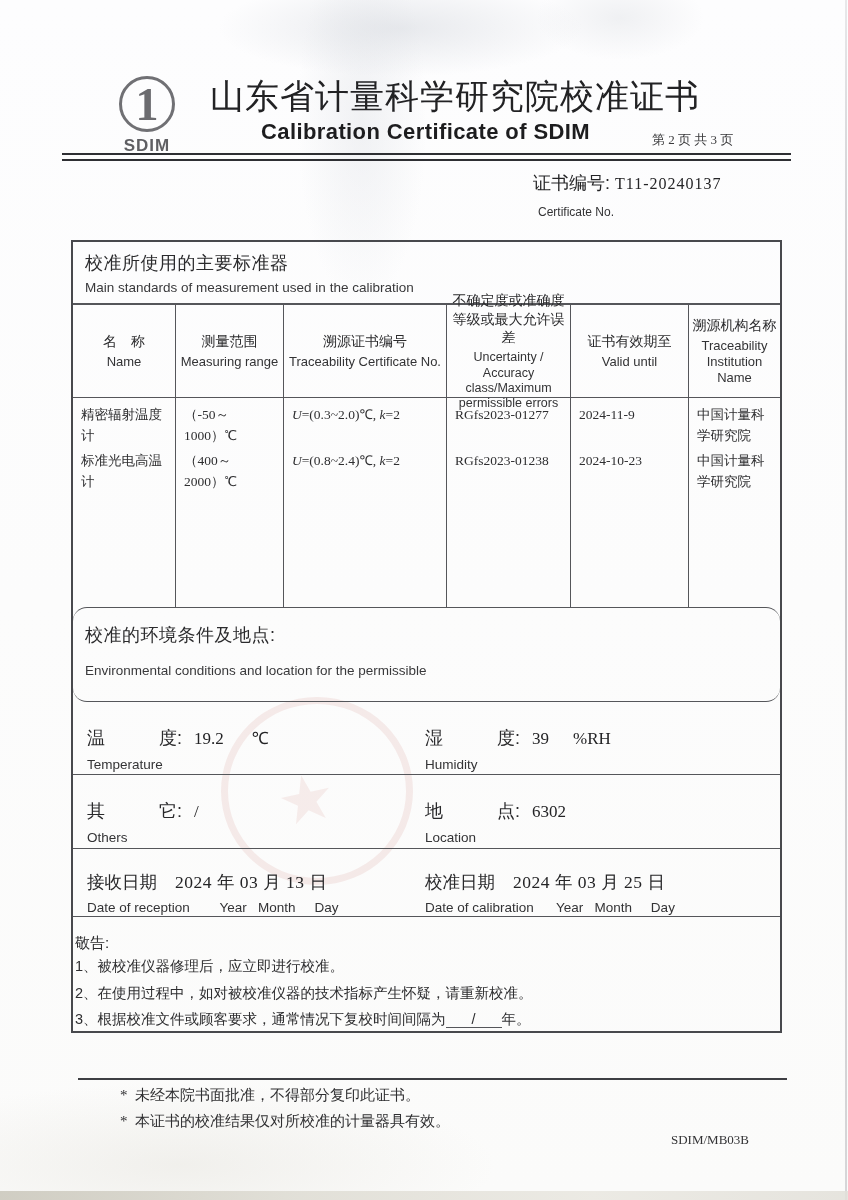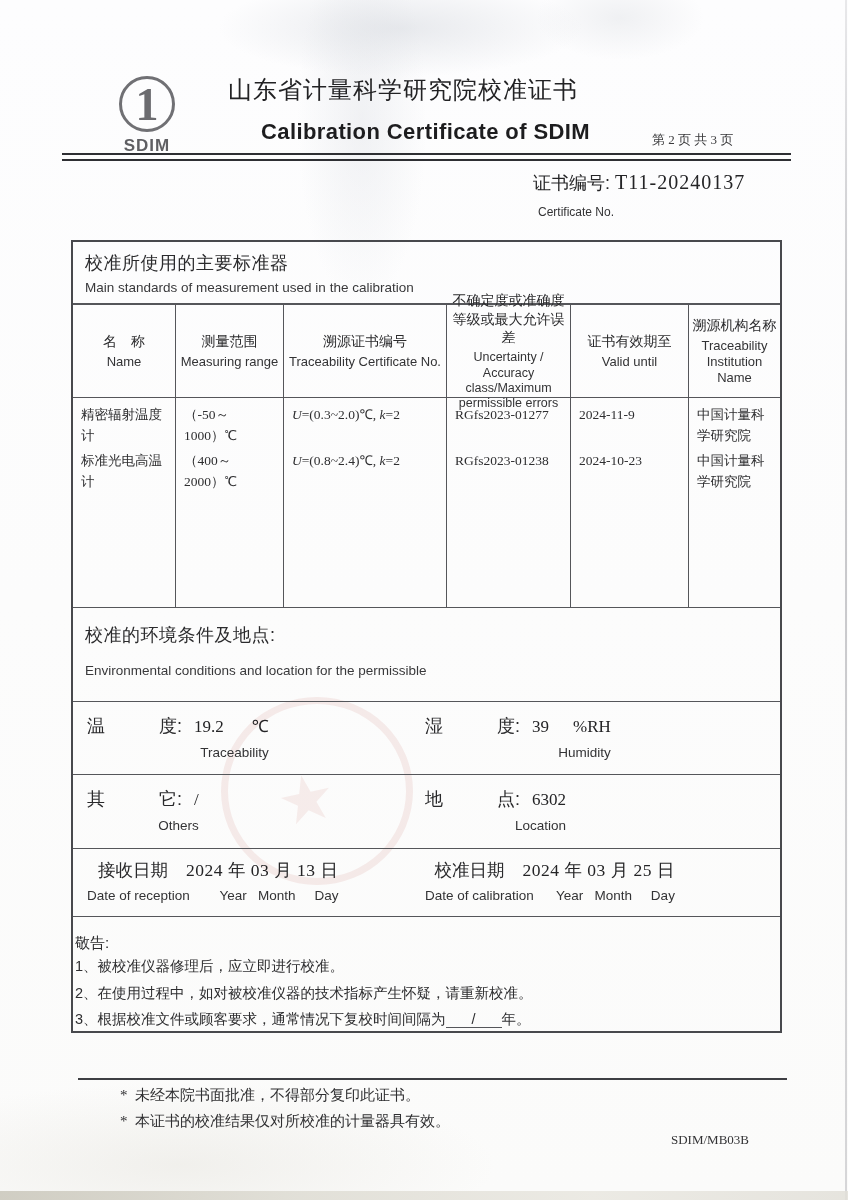--- a/index.html
+++ b/index.html
@@ -18,31 +18,31 @@
     overflow:hidden;
   }
   .edge-right{ position:absolute; top:0; bottom:0; right:1px; width:2px;
     background:linear-gradient(to bottom, rgba(170,170,175,0.25), rgba(150,150,156,0.55) 30%, rgba(160,160,166,0.4)); }
   .edge-bottom{ position:absolute; left:0; right:0; bottom:0; height:9px;
     background:linear-gradient(to right, #c9c6ba, #dedcd3 35%, #e9e7e0 70%, #e2e0d9); opacity:0.85; }
 
   
   .logo{ position:absolute; left:112px; top:74px; width:70px; text-align:center; }
   .logo-caption{ font-weight:bold; font-size:17px; letter-spacing:1px; color:#5f5f63; margin-top:-4px; }
-  .title-cn{ position:absolute; left:228px; top:74px; width:500px;
-    font-family:"Liberation Serif", serif; font-size:24px; letter-spacing:1px; color:#222224; white-space:nowrap; }
+  .title-cn{ position:absolute; left:210px; top:74px; width:500px;
+    font-family:"Liberation Serif", serif; font-size:34px; letter-spacing:1px; color:#222224; white-space:nowrap; }
   .title-en{ position:absolute; left:261px; top:119px; font-size:22px; font-weight:bold;
     letter-spacing:0.4px; color:#1d1d1f; white-space:nowrap; }
   .page-info{ position:absolute; left:652px; top:131px; font-family:"Liberation Serif", serif;
     font-size:13px; color:#3a3a3c; white-space:pre; }
   .double-rule{ position:absolute; left:62px; top:153px; width:729px; height:8px;
     border-top:2px solid #2e2f33; border-bottom:2px solid #2e2f33; }
   .certno-line{ position:absolute; left:533px; top:171px; white-space:nowrap; }
   .certno-label{ font-size:18px; color:#242426; }
-  .certno-value{ font-family:"Liberation Serif", serif; font-size:20px; letter-spacing:1px; color:#242426; }
+  .certno-value{ font-family:"Liberation Serif", serif; font-size:16px; letter-spacing:1px; color:#242426; }
   .certno-en{ position:absolute; left:538px; top:205px; font-size:12px; color:#333335; }
 
   
   .stamp-ghost{ position:absolute; left:221px; top:697px; width:192px; height:188px;
     border:7px solid rgba(205,128,120,0.14); border-radius:50%;
     display:flex; align-items:center; justify-content:center; }
   .stamp-ghost .star{ font-size:64px; color:rgba(205,128,120,0.13); transform:rotate(-12deg) translate(-12px,6px); }
 
   
   .main-box{ position:absolute; left:71px; top:240px; width:711px; height:793px;
@@ -63,28 +63,28 @@
   .h-cn{ font-size:14px; color:#2b2b2d; line-height:1.35; }
   .h-en{ font-size:13px; color:#333335; line-height:1.22; margin-top:3px; }
   .h-en.small{ font-size:12.5px; }
   .dcell{ padding:7px 6px 0 8px; font-family:"Liberation Serif", serif;
     font-size:13.5px; color:#2e2e30; line-height:1.55; }
   .dcell.name-col{ padding-right:10px; }
   .drow{ min-height:46px; }
   .unc i{ font-style:italic; font-family:"Liberation Serif", serif; }
 
   .sec-env-title{ position:absolute; left:0; top:365px; width:100%; height:95px;
-    border-top:1px solid #55565a; border-bottom:1px solid #55565a; padding:15px 12px 0 12px; }
+    border-top:1px solid #55565a; border-bottom:1px solid #55565a; padding:15px 12px 0 12px;border-radius:14px; }
   .sec-env-title .sec-en{ margin-top:16px; }
 
   .env-row{ position:absolute; left:0; width:100%; }
   .row-temp{ top:460px; height:73px; border-bottom:1px solid #55565a; }
   .row-others{ top:533px; height:74px; border-bottom:1px solid #55565a; }
   .row-dates{ top:607px; height:68px; border-bottom:1px solid #55565a; }
-  .half{ position:absolute; top:0; height:100%; padding-top:12px;text-align:right; }
+  .half{ position:absolute; top:12px; height:100%; padding-top:12px; }
   .half.left{ left:14px; }
   .half.right{ left:352px; }
   .env-label{ font-size:18px; color:#29292b; }
   .env-value{ font-family:"Liberation Serif", serif; font-size:17px; margin-left:12px; color:#242426; }
   .env-unit{ font-family:"Liberation Serif", serif; font-size:17px; margin-left:28px; color:#242426; }
   .env-unit.hum{ margin-left:24px; }
   .env-en{ font-size:13.5px; color:#333335; margin-top:7px; }
   .date-cn{ font-size:17.5px; color:#29292b; }
   .date-value{ font-family:"Liberation Serif", serif; font-size:17.5px; letter-spacing:0.5px;
     margin-left:18px; color:#242426; }
@@ -197,21 +197,21 @@
     <div class="sec-env-title">
       <div class="sec-cn">校准的环境条件及地点:</div>
       <div class="sec-en">Environmental conditions and location for the permissible</div>
     </div>
 
     <div class="env-row row-temp">
       <div class="half left">
         <div>
           <span class="env-label">温　　　度:</span><span class="env-value">19.2</span><span class="env-unit">℃</span>
         </div>
-        <div class="env-en">Traceability</div>
+        <div class="env-en">Temperature</div>
       </div>
       <div class="half right">
         <div>
           <span class="env-label">湿　　　度:</span><span class="env-value">39</span><span class="env-unit hum">%RH</span>
         </div>
         <div class="env-en">Humidity</div>
       </div>
     </div>
 
     <div class="env-row row-others">

